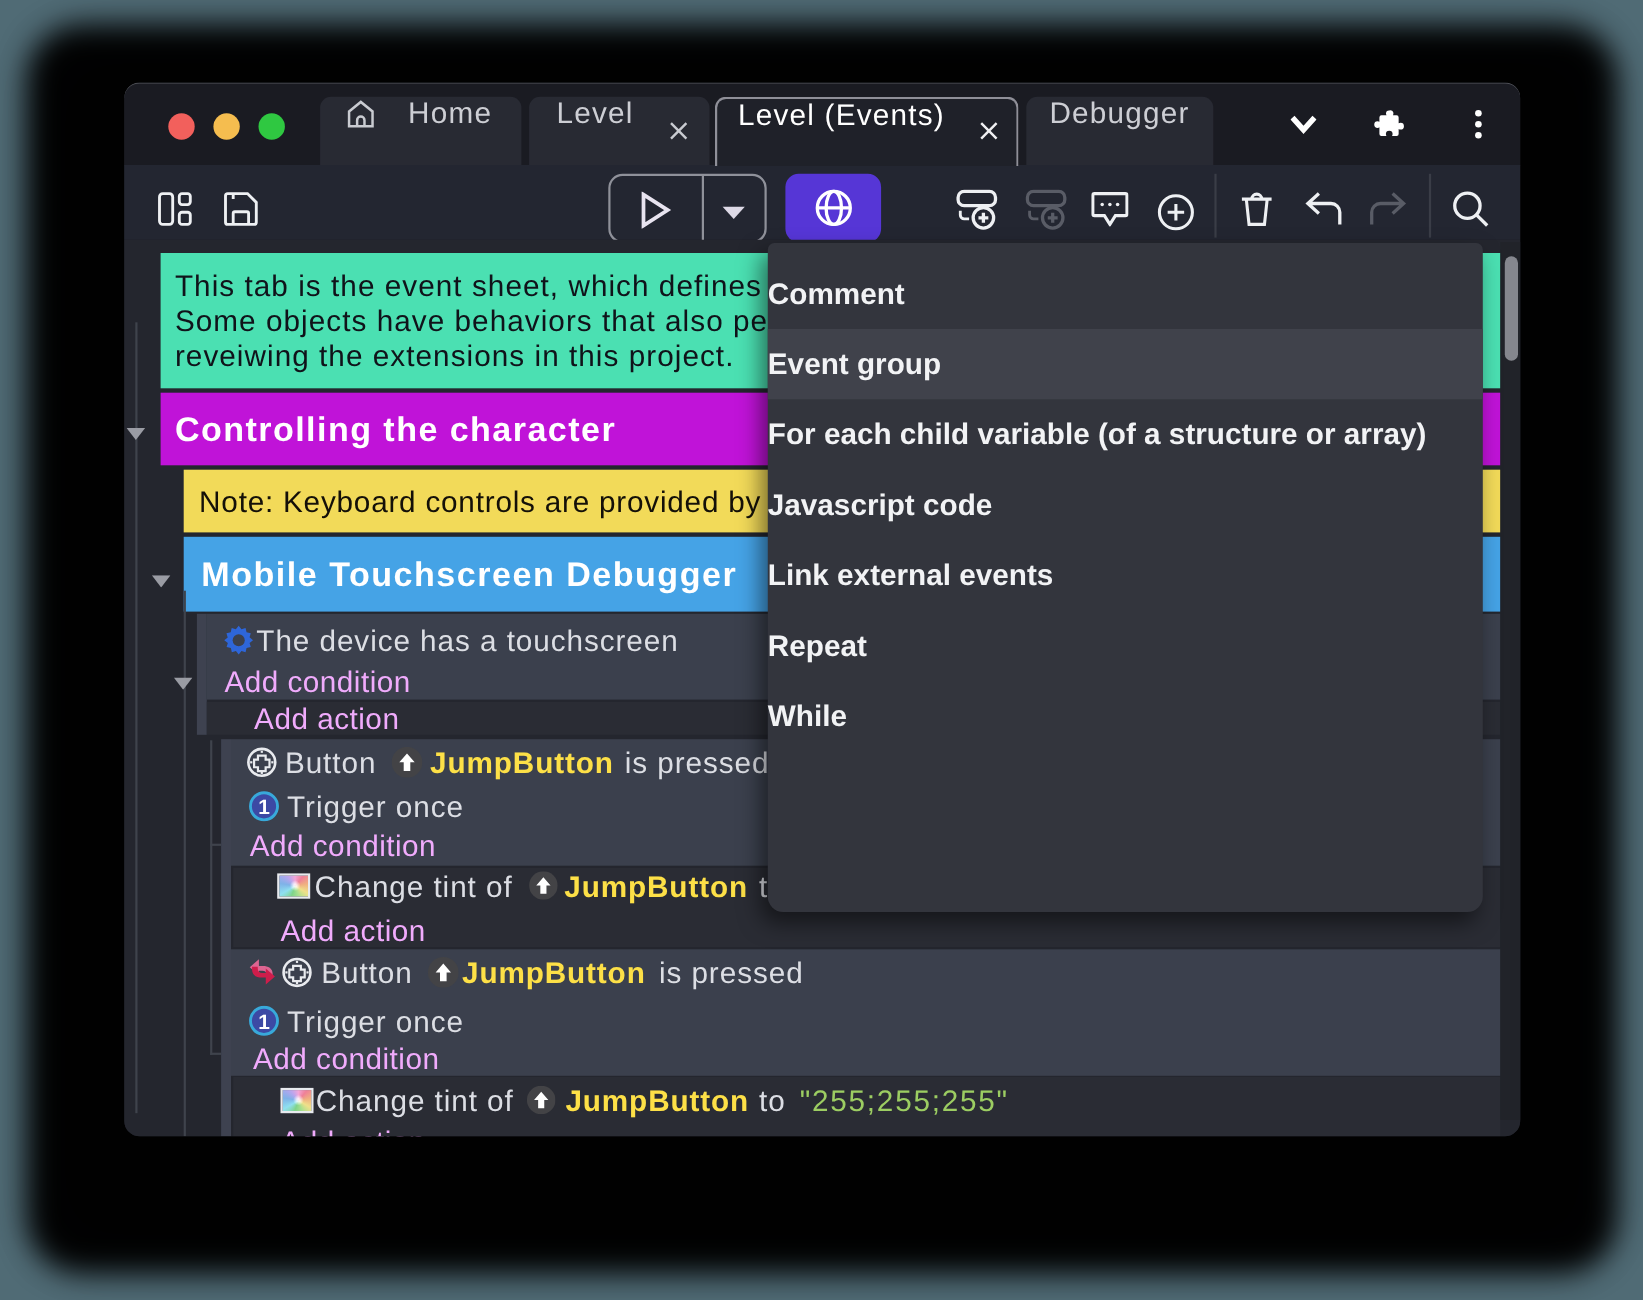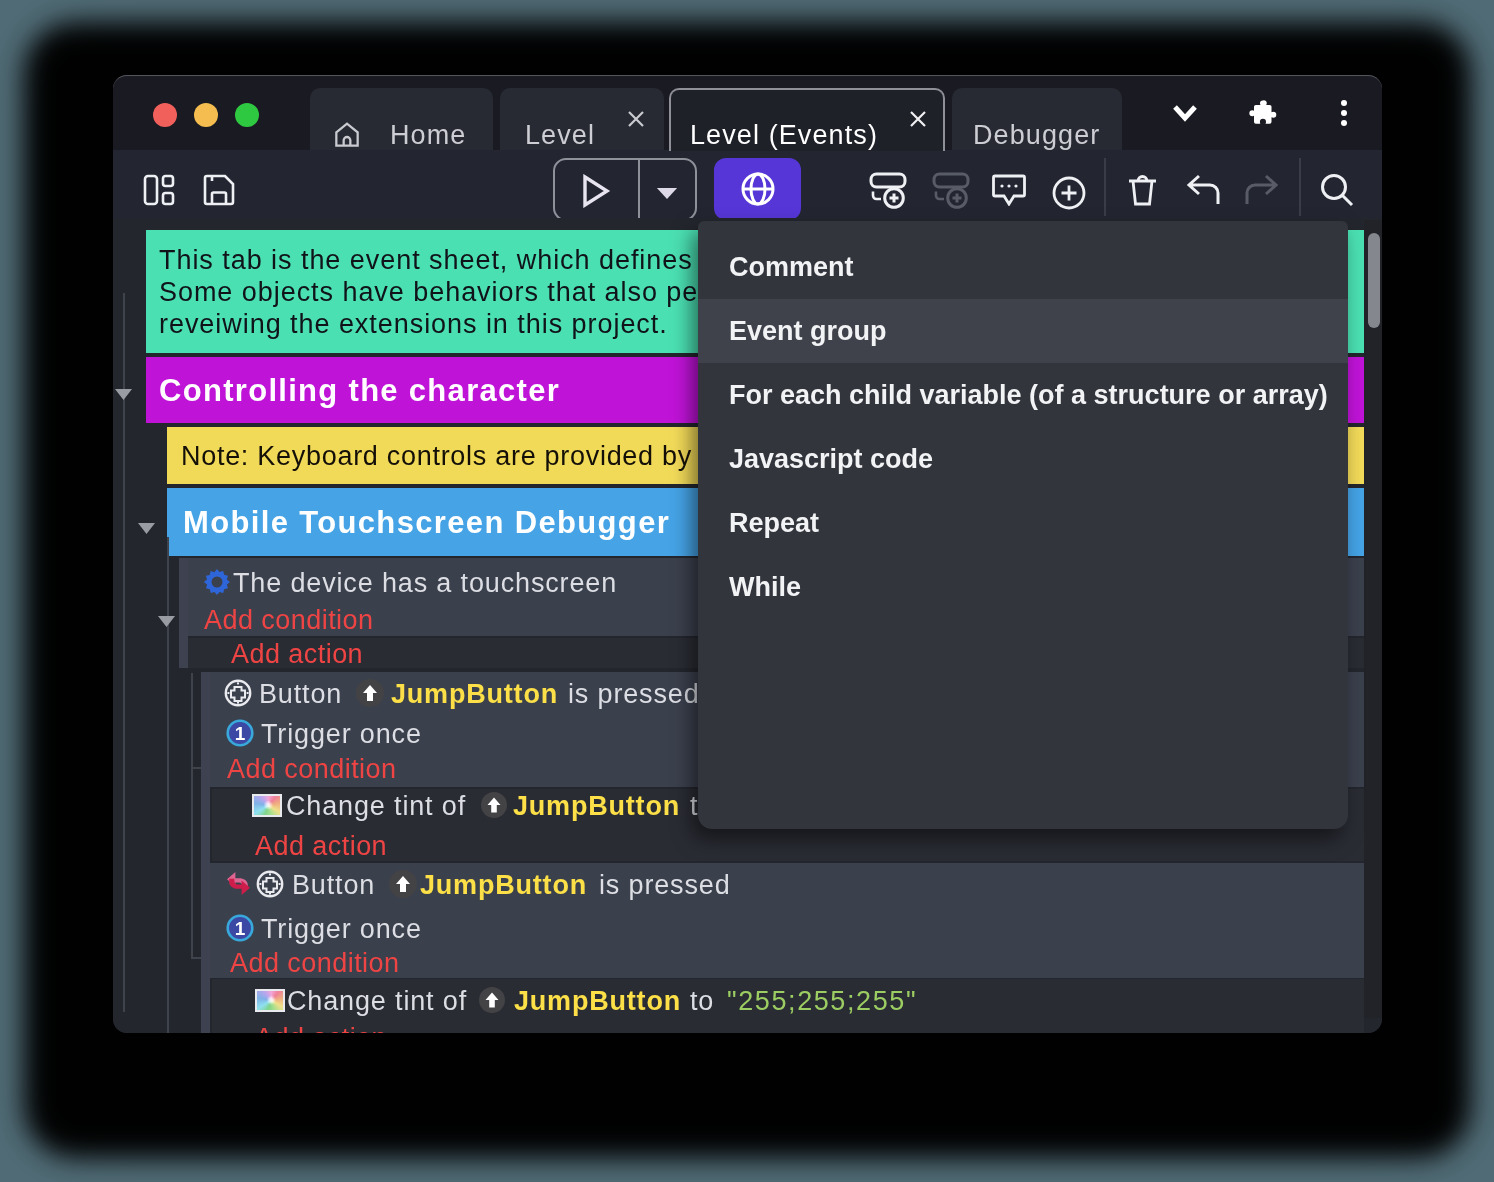--- a/index.html
+++ b/index.html
@@ -8,39 +8,39 @@
   .win {
     position:absolute; left:113px; top:75px; width:1269px; height:958px;
     background:#1b1d25; border-radius:14px;
     box-shadow: 0 36px 26px 88px rgba(0,0,0,0.98), 0 36px 46px 70px rgba(0,0,0,0.35);
   }
   .abs { position:absolute; }
   
   .titlebar { position:absolute; left:0; top:0; width:100%; height:76px; background:#1a1b22; border-radius:14px 14px 0 0; border-top:1px solid #54565c;}
   .dot { position:absolute; width:24px; height:24px; border-radius:50%; top:27px; }
   .tab { position:absolute; top:13px; height:63px; background:#282a33; border-radius:10px 10px 0 0;
-         color:#cdced4; font-size:27px; letter-spacing:1.1px; display:flex; align-items:flex-end;margin-left:19px; }
+         color:#cdced4; font-size:27px; letter-spacing:1.1px; display:flex; align-items:flex-start; }
   .tab.active { background:#1f2129; border:2px solid #8f8f98; border-bottom:none; color:#fff; height:63px; z-index:3;}
   .closex { position:absolute; top:22px; width:18px; height:18px; }
   
   .toolbar { position:absolute; left:0; top:75px; width:100%; height:68px; background:#232631; }
   .globe-btn { position:absolute; left:601px; top:83px; width:87px; height:62px; background:#5636d6; border-radius:12px; display:flex; align-items:center; justify-content:center; }
   .play-group { position:absolute; left:440px; top:83px; width:144px; height:63px; border:2px solid #8f919a; border-radius:13px; }
   .vsep { position:absolute; width:2px; background:#3a3d47; top:83px; height:58px; }
   
   .content { position:absolute; left:0; top:143px; width:100%; height:815px; background:#24262e; border-radius:0 0 14px 14px; overflow:hidden; }
   .row { position:absolute; left:0; }
   .cg { background:#3b404d; }
   .ca { background:#2a2c34; }
   .ctext { color:#dcdee4; font-size:27px; letter-spacing:0.85px; }
-  .addtext { color:#ef4444; font-size:27px; letter-spacing:0.45px; }
+  .addtext { color:#f0abfc; font-size:27px; letter-spacing:0.45px; }
   .jb { color:#fde047; font-weight:bold; letter-spacing:0.8px; }
   .menu { position:absolute; left:585px; top:146px; width:650px; height:608px; background:#33353d; border-radius:6px 6px 14px 14px;
           box-shadow: -6px 10px 20px 0 rgba(0,0,0,0.5); z-index:10; padding-top:14px; }
-  .mi { height:64px; display:flex; align-items:center; padding-left:31px; color:#f2f3f5; font-size:27px; font-weight:600; }
+  .mi { height:64px; display:flex; align-items:center; color:#f2f3f5; font-size:27px; font-weight:600; }
   .mi.hl { background:#40424b; }
 </style>
 </head>
 <body>
 <div class="win">
 
   <div class="titlebar">
     <div class="dot" style="left:40px; background:#f2605c;"></div>
     <div class="dot" style="left:81px; background:#f5bd4f;"></div>
     <div class="dot" style="left:122px; background:#2fc841;"></div>
@@ -264,18 +264,19 @@
     <div class="abs addtext" style="left:142px; top:805px;">Add action</div>
   </div>
 
   <div class="abs" style="left:1251px; top:145px; width:18px; height:798px; background:#212329;"></div>
 
   <div class="menu">
     <div class="mi">Comment</div>
     <div class="mi hl">Event group</div>
     <div class="mi">For each child variable (of a structure or array)</div>
     <div class="mi">Javascript code</div>
+    <div class="mi">Link external events</div>
     <div class="mi">Repeat</div>
     <div class="mi">While</div>
   </div>
 
   <div class="abs" style="left:1255px; top:158px; width:12px; height:95px; background:#85878e; border-radius:6px; z-index:11;"></div>
 </div>
 
 </body></html>

